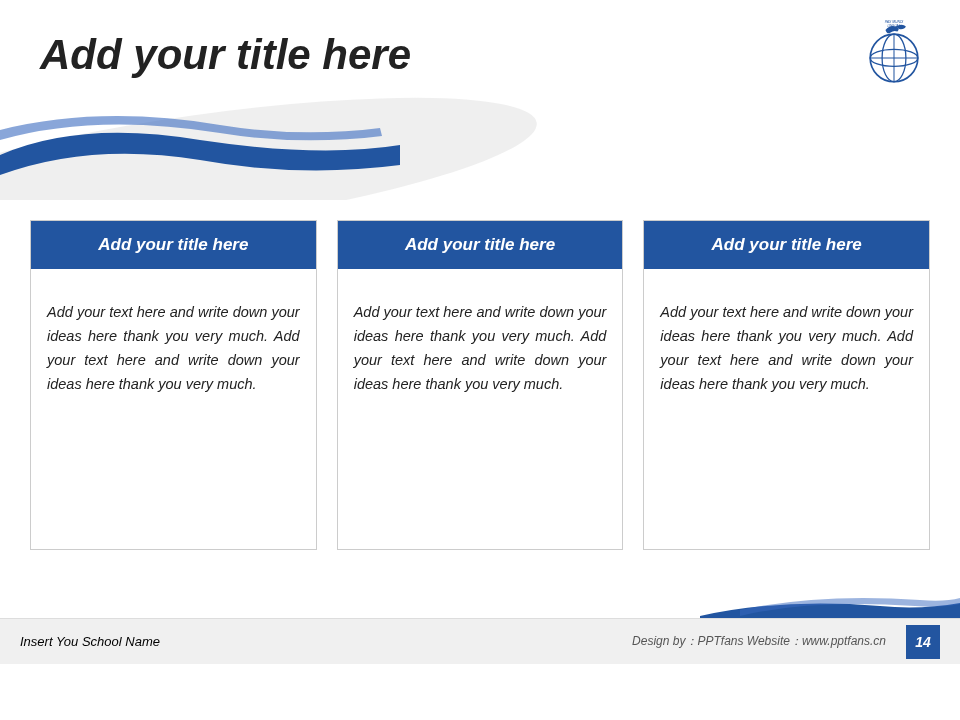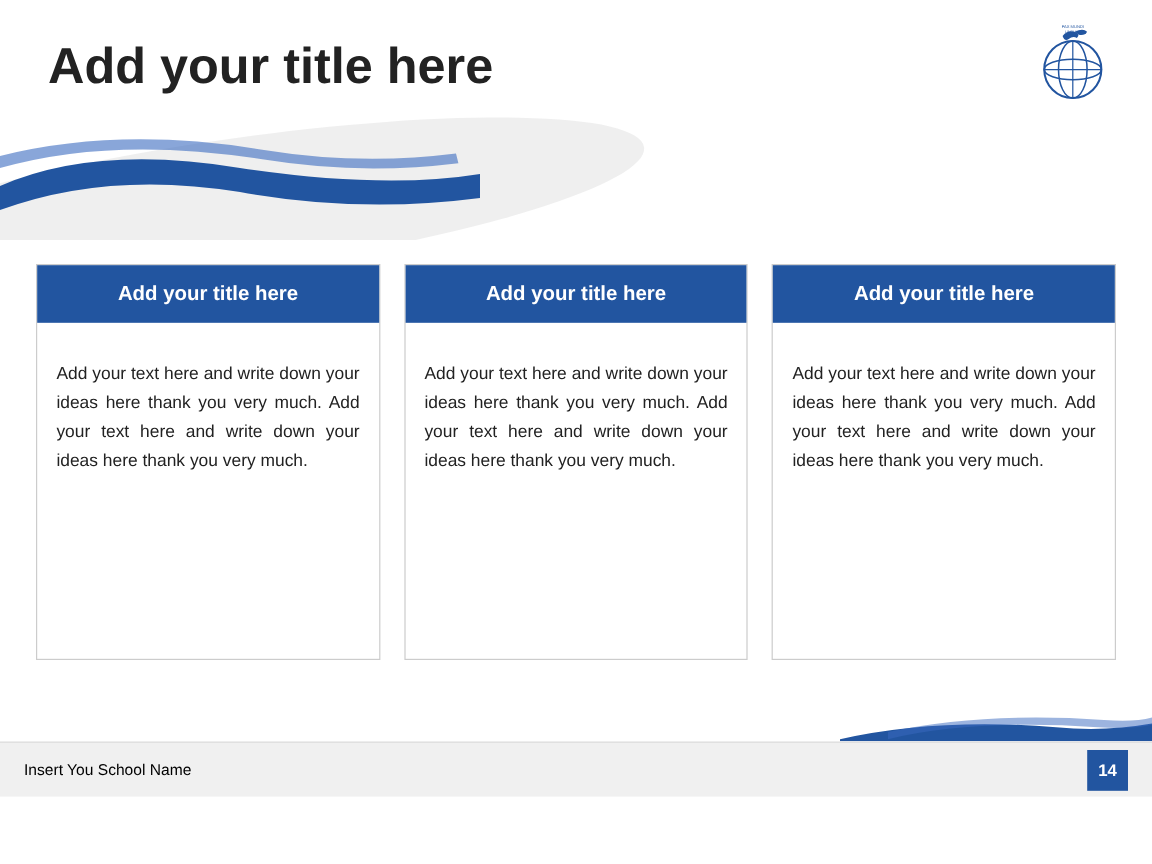--- a/index.html
+++ b/index.html
@@ -12,20 +12,21 @@
       background: #fff;
       position: relative;
     }
 
     .slide {
       width: 960px;
       height: 664px;
       background: #ffffff;
       position: relative;
       overflow: hidden;
+      font-style: italic;
     }
 
     
     .swoosh-container {
       position: absolute;
       top: 0;
       left: 0;
       width: 100%;
       height: 200px;
     }
@@ -112,21 +113,21 @@
     .bottom-page {
       width: 34px;
       height: 34px;
       background: #2255a0;
       color: #fff;
       display: flex;
       align-items: center;
       justify-content: center;
       font-size: 14px;
       font-weight: bold;
-      margin-left: 10px;
+      margin-left: 20px;
     }
 
     
     .bottom-swoosh {
       position: absolute;
       bottom: 46px;
       right: 0;
       width: 260px;
       height: 30px;
       overflow: hidden;
@@ -195,16 +196,17 @@
 
   <div class="bottom-swoosh">
     <svg width="260" height="30" viewBox="0 0 260 30">
       <path d="M 0 28 Q 80 10 180 18 Q 220 22 260 15 L 260 30 L 0 30 Z" fill="#2255a0"></path>
       <path d="M 40 22 Q 120 5 220 12 Q 245 14 260 10 L 260 16 Q 240 20 215 18 Q 110 11 40 28 Z" fill="#3a6abf" opacity="0.5"></path>
     </svg>
   </div>
 
   <div class="bottom-bar">
     <span class="bottom-school">Insert You School Name</span>
+    <span class="bottom-credit">Design by：PPTfans  Website：www.pptfans.cn</span>
     <div class="bottom-page">14</div>
   </div>
 
 </div>
 
 </body></html>

